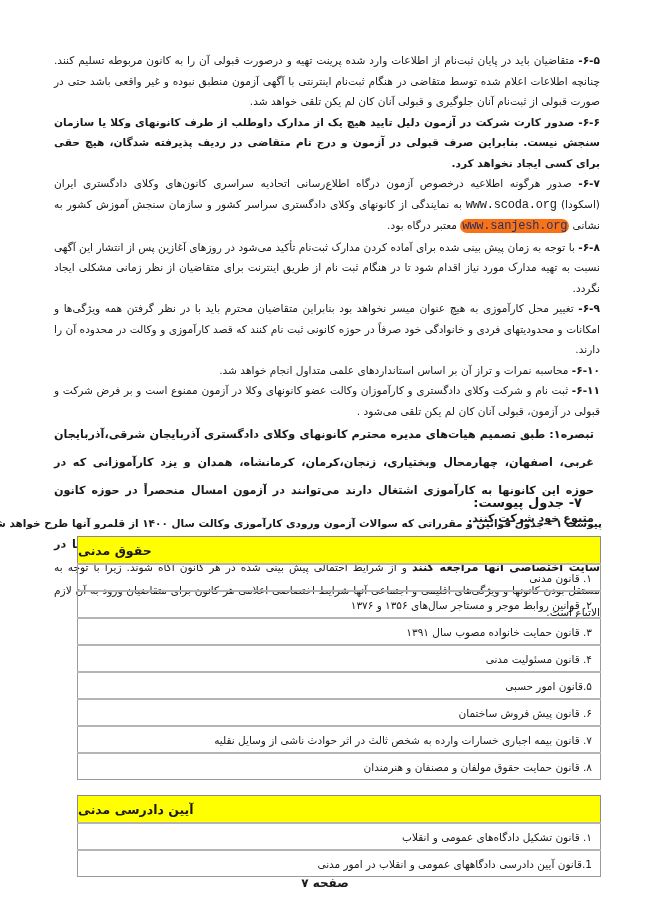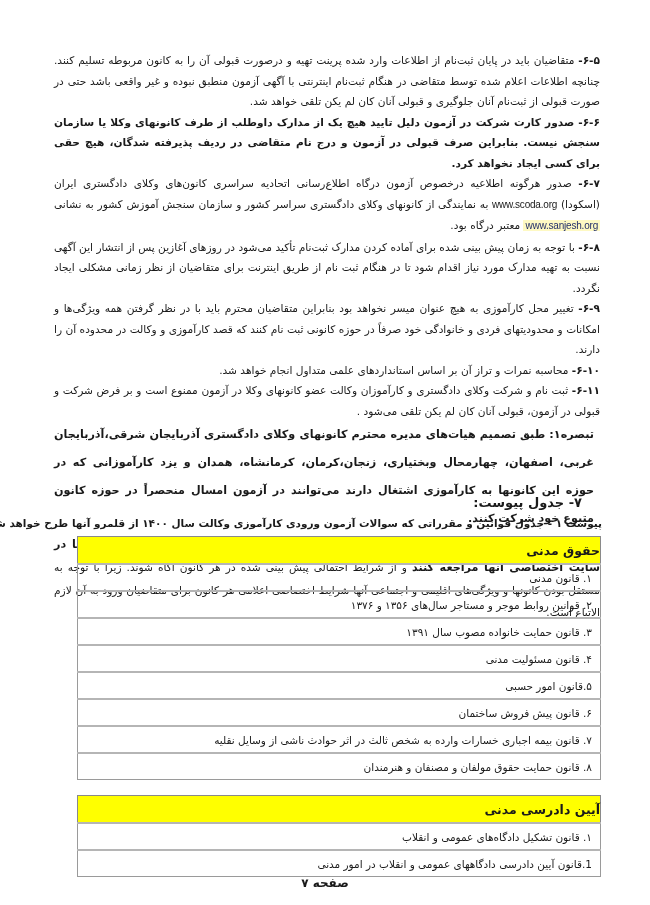--- a/index.html
+++ b/index.html
@@ -8,37 +8,37 @@
     font-family: "DejaVu Sans", sans-serif; color: #1a1a1a;
   }
   .page { position: absolute; left: 0; top: 0; width: 650px; height: 905px; }
   .text-block {
     position: absolute; left: 54px; width: 546px; direction: rtl; text-align: justify;
     font-size: 10.6px; line-height: 20.5px; letter-spacing: -0.2px;
   }
   .para { margin: 0; }
   .b { font-weight: bold; }
   .num { font-weight: bold; }
-  .url { direction: ltr; unicode-bidi: embed; font-family: Liberation Sans, sans-serif; font-size: 10px; }
-  .url-hl { background: #fef9c3; color: #24306a; padding: 0 2px; }
+  .url { direction: ltr; unicode-bidi: embed; font-family: Liberation Mono, monospace; font-size: 12px; }
+  .url-hl { background: #f97316; color: #24306a; padding: 0 2px; border-radius: 7px; }
   .section-title {
     position: absolute; right: 68px; top: 495px; direction: rtl;
     font-size: 13px; font-weight: bold; margin: 0;
   }
   .appendix-caption {
     position: absolute; right: 48px; top: 517px; width: 560px; direction: rtl;
     font-size: 10.5px; font-weight: bold; margin: 0; white-space: nowrap; text-align: right;
   }
   .law-table {
     position: absolute; left: 77px; width: 524px; direction: rtl;
     border-collapse: collapse; font-size: 10.5px;
   }
   .law-table th {
     background: #ffff00; height: 26px; border: 1px solid #8a8a8a;
-    font-size: 12.5px; font-weight: bold; text-align: right; padding: 0;
+    font-size: 12.5px; font-weight: bold; text-align: left; padding: 0;
   }
   .law-table td {
     height: 25px; border: 1px solid #9a9a9a; 
     padding: 0 8px 0 0; border-top: 2px solid #b5b5b5;
   }
   #table-civil { top: 536px; }
   #table-procedure { top: 795px; }
   .page-number {
     position: absolute; left: 0; width: 650px; top: 876px; text-align: center;
     direction: rtl; font-size: 12px; font-weight: bold;

